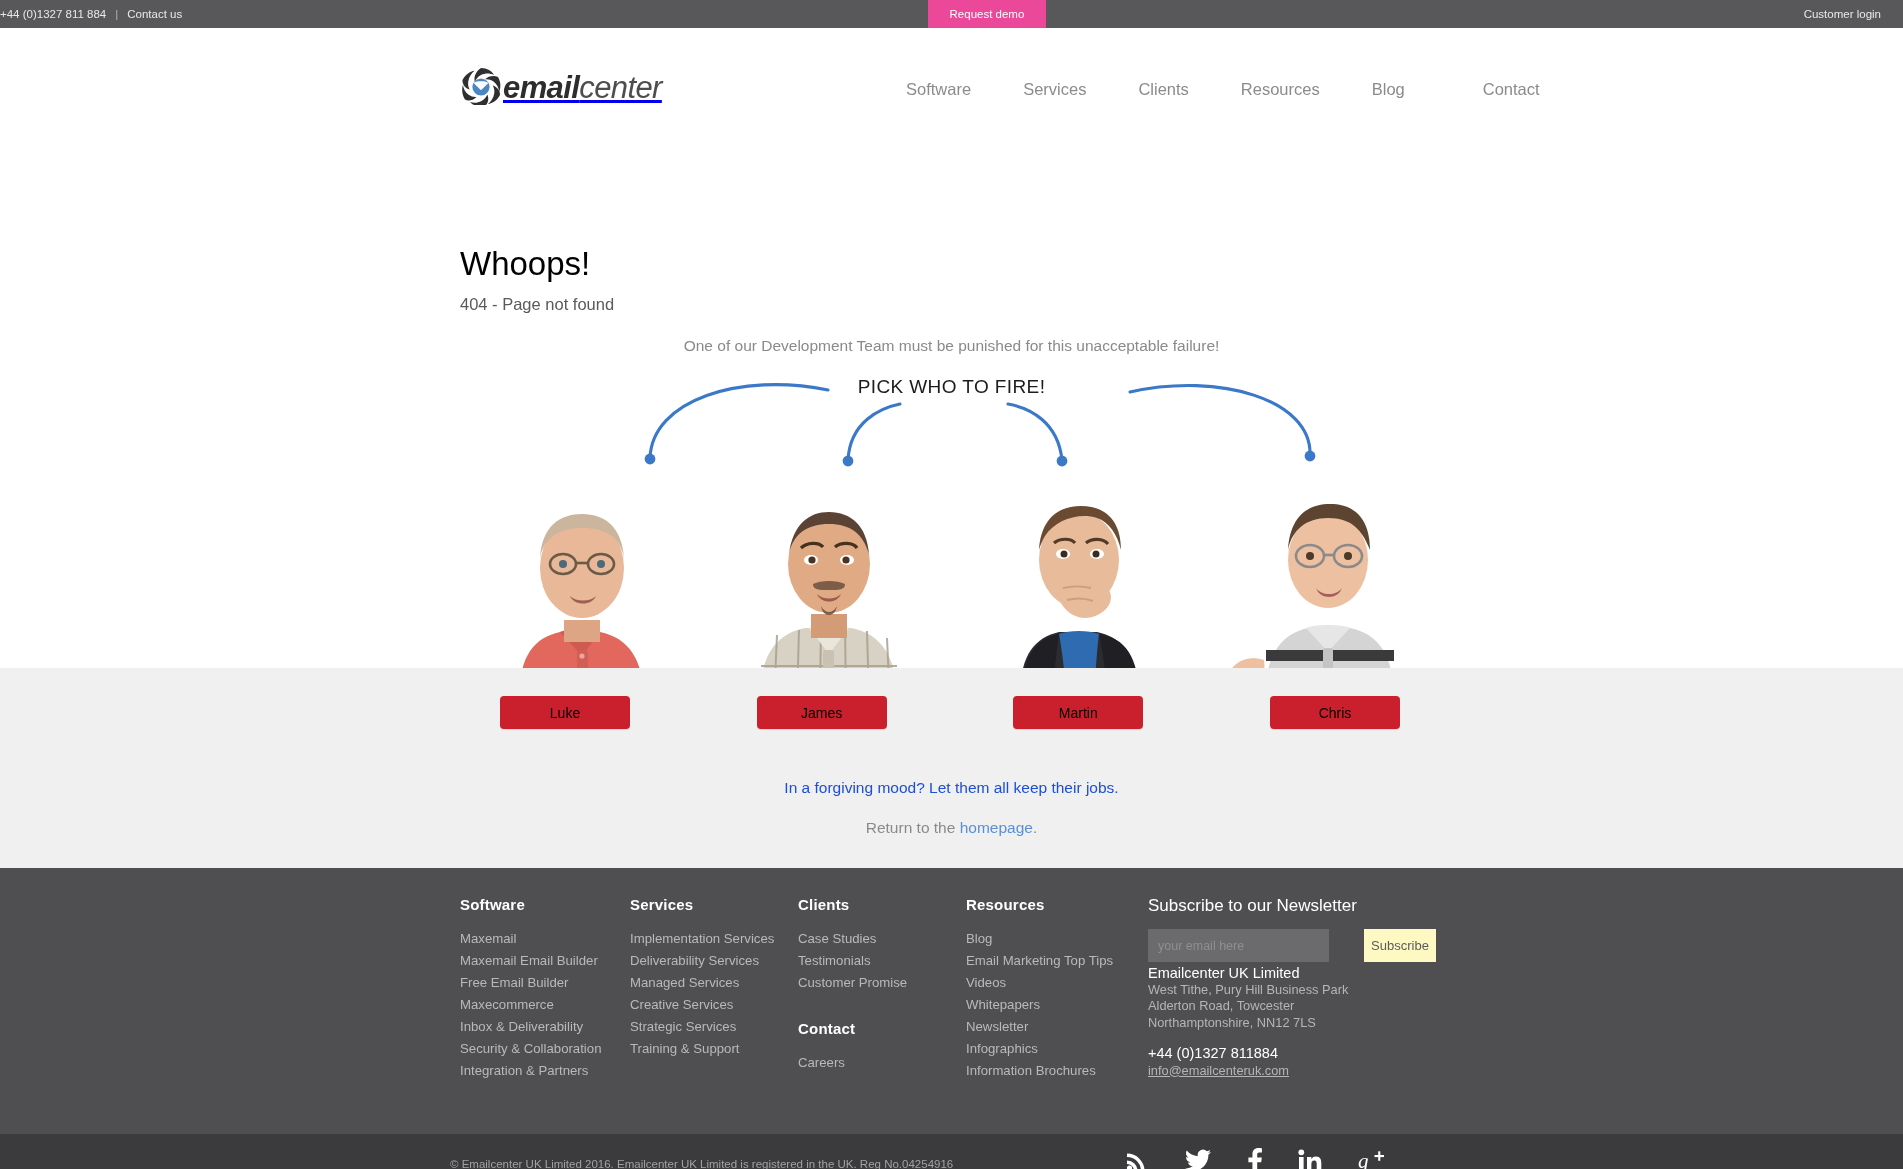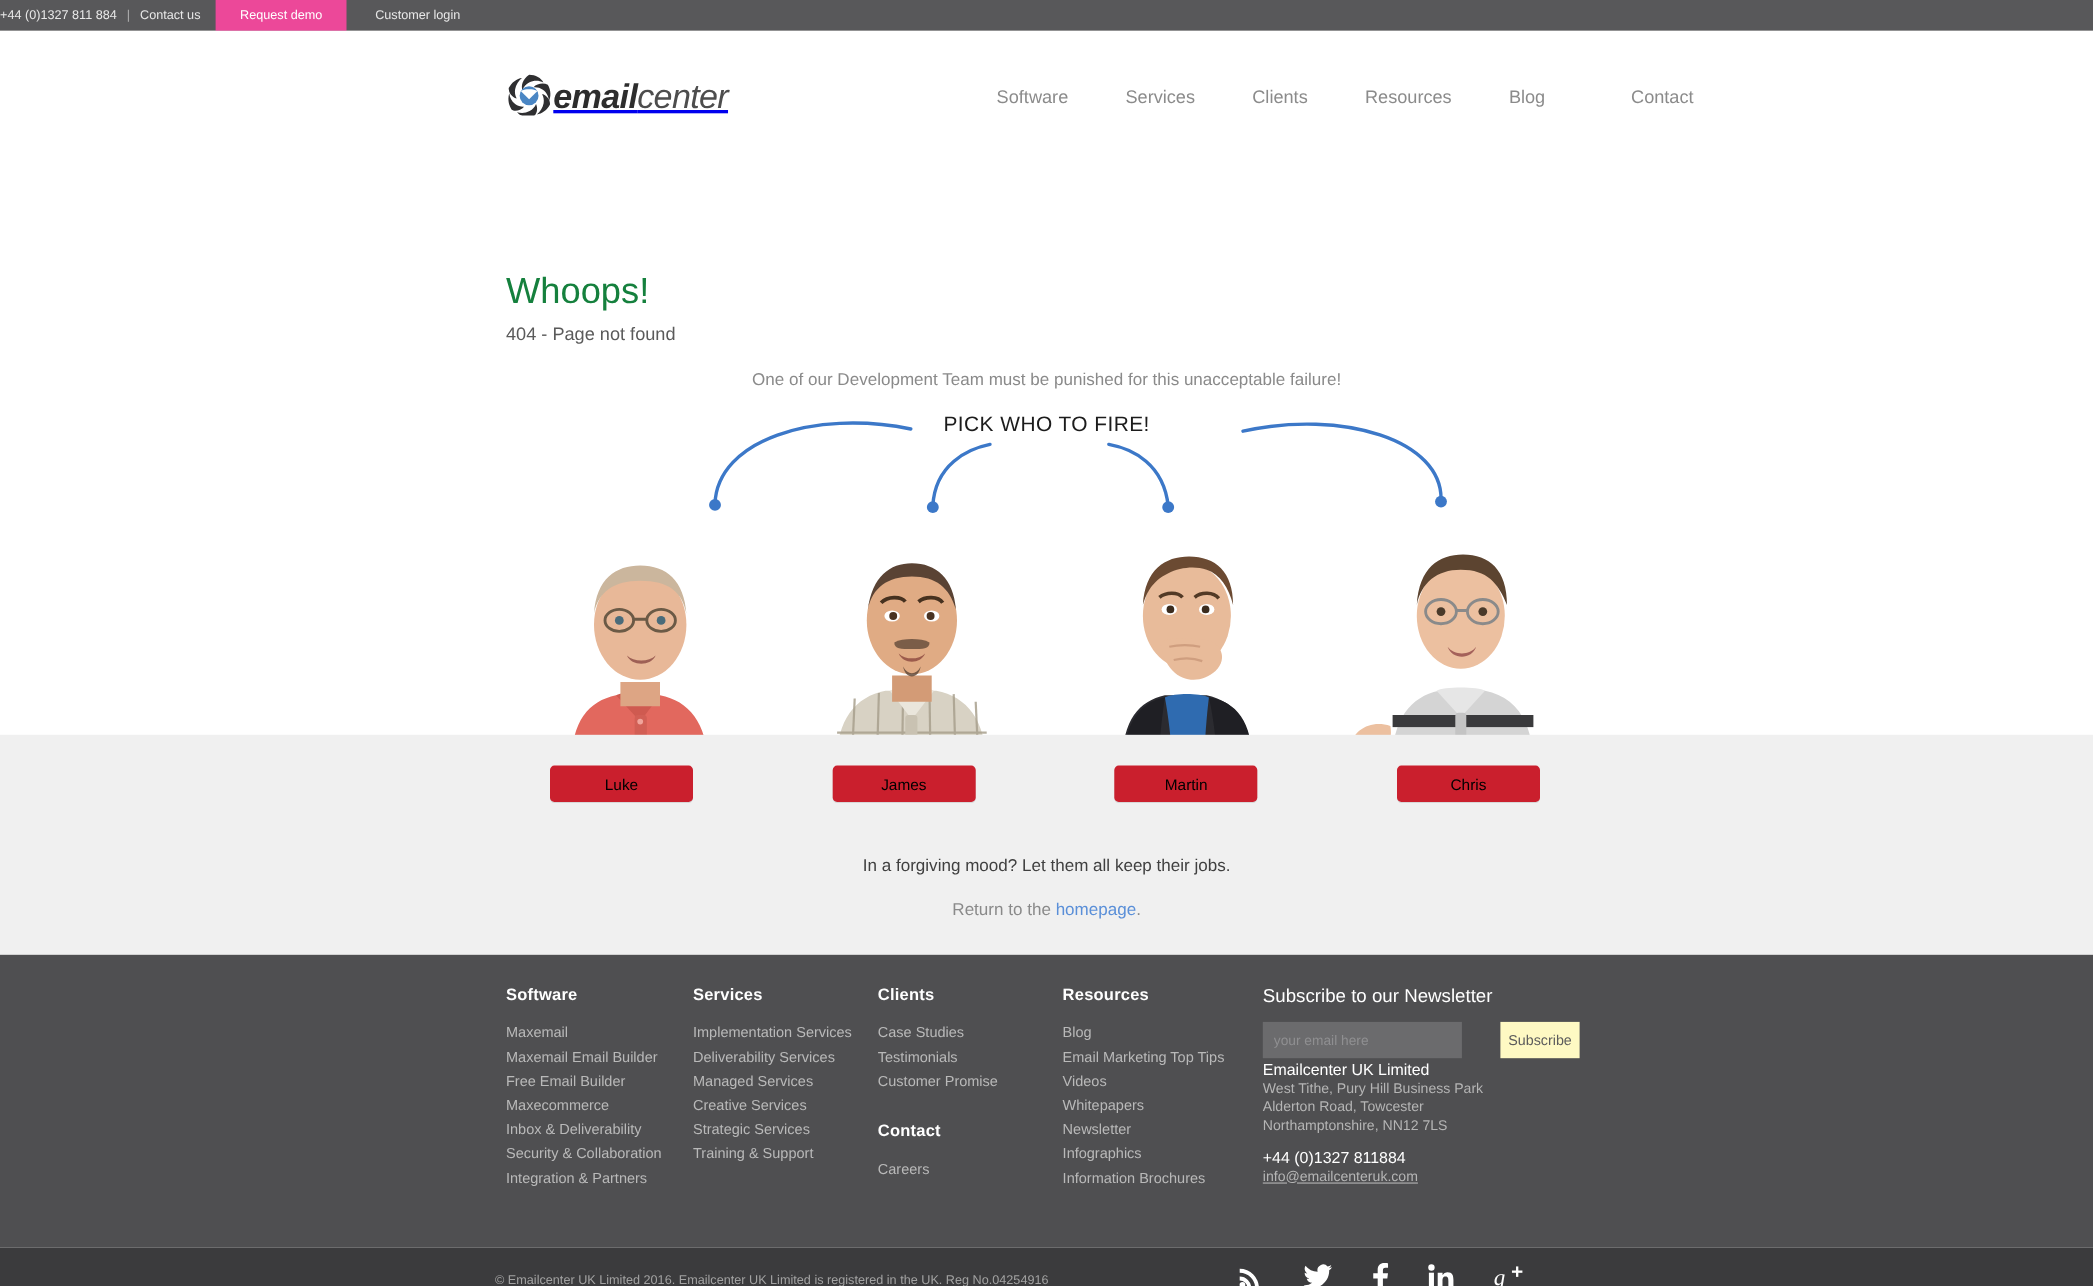--- a/index.html
+++ b/index.html
@@ -10,21 +10,21 @@
     font-family: "Liberation Sans", sans-serif;
     background: #ffffff;
   }
   .page { position: relative; width: 1903px; height: 1169px; background:#fff; }
 
   
   .topbar {
     height: 28px;
     background: #58585a;
     display: flex;
-    justify-content: flex-start;
+    justify-content: space-between;
     align-items: stretch;
     font-size: 11.5px;
   }
   .topbar-left {
     display: flex; align-items: center; gap: 9px;
     color: #e8e8e8; padding-right: 14px;
   }
   .topbar-left a { color: #e8e8e8; text-decoration: none; }
   .topbar-sep { color: #b0b0b0; }
   .topbar-demo {
@@ -70,21 +70,21 @@
     position: absolute; left: 548px; top: 100px; width: 840px; height: 10px;
     background: radial-gradient(ellipse at 50% 0%, rgba(0,0,0,0.26) 0%, rgba(0,0,0,0.0) 72%);
     pointer-events: none;
   }
 
   
   .content { position: relative; background:#fff; height: 563px; }
 
   .whoops {
     position: absolute; left: 460px; top: 140px;
-    font-size: 33px; color: #15803d; font-weight: normal;
+    font-size: 33px; color: #000000; font-weight: normal;
   }
   .notfound {
     position: absolute; left: 460px; top: 190px;
     font-size: 16.5px; color: #5a5a5a;
   }
   .punish {
     position: absolute; top: 232px; left: 0; width: 1903px;
     text-align: center; font-size: 15.5px; color: #8a8a8a;
   }
   .pickwho {
@@ -119,21 +119,21 @@
     width: 130px; height: 33px;
     background: #ca1f2d;
     border: none; border-radius: 4px;
     color: #000000; font-size: 14px;
     font-family: "Liberation Sans", sans-serif;
     cursor: pointer;
     box-shadow: 0 1px 0 rgba(0,0,0,0.10);
   }
   .band-line1 {
     position: absolute; top: 111px; left: 0; width: 1903px;
-    text-align: center; font-size: 15.5px; color: #404040;
+    text-align: center; font-size: 15.5px; color: #1d4ed8;
   }
   .band-line2 {
     position: absolute; top: 151px; left: 0; width: 1903px;
     text-align: center; font-size: 15.5px; color: #8a8a8a;
   }
   .band-line2 a { color: #5a8fd8; text-decoration: none; }
 
   
   .footer {
     background: #4f4f51;

